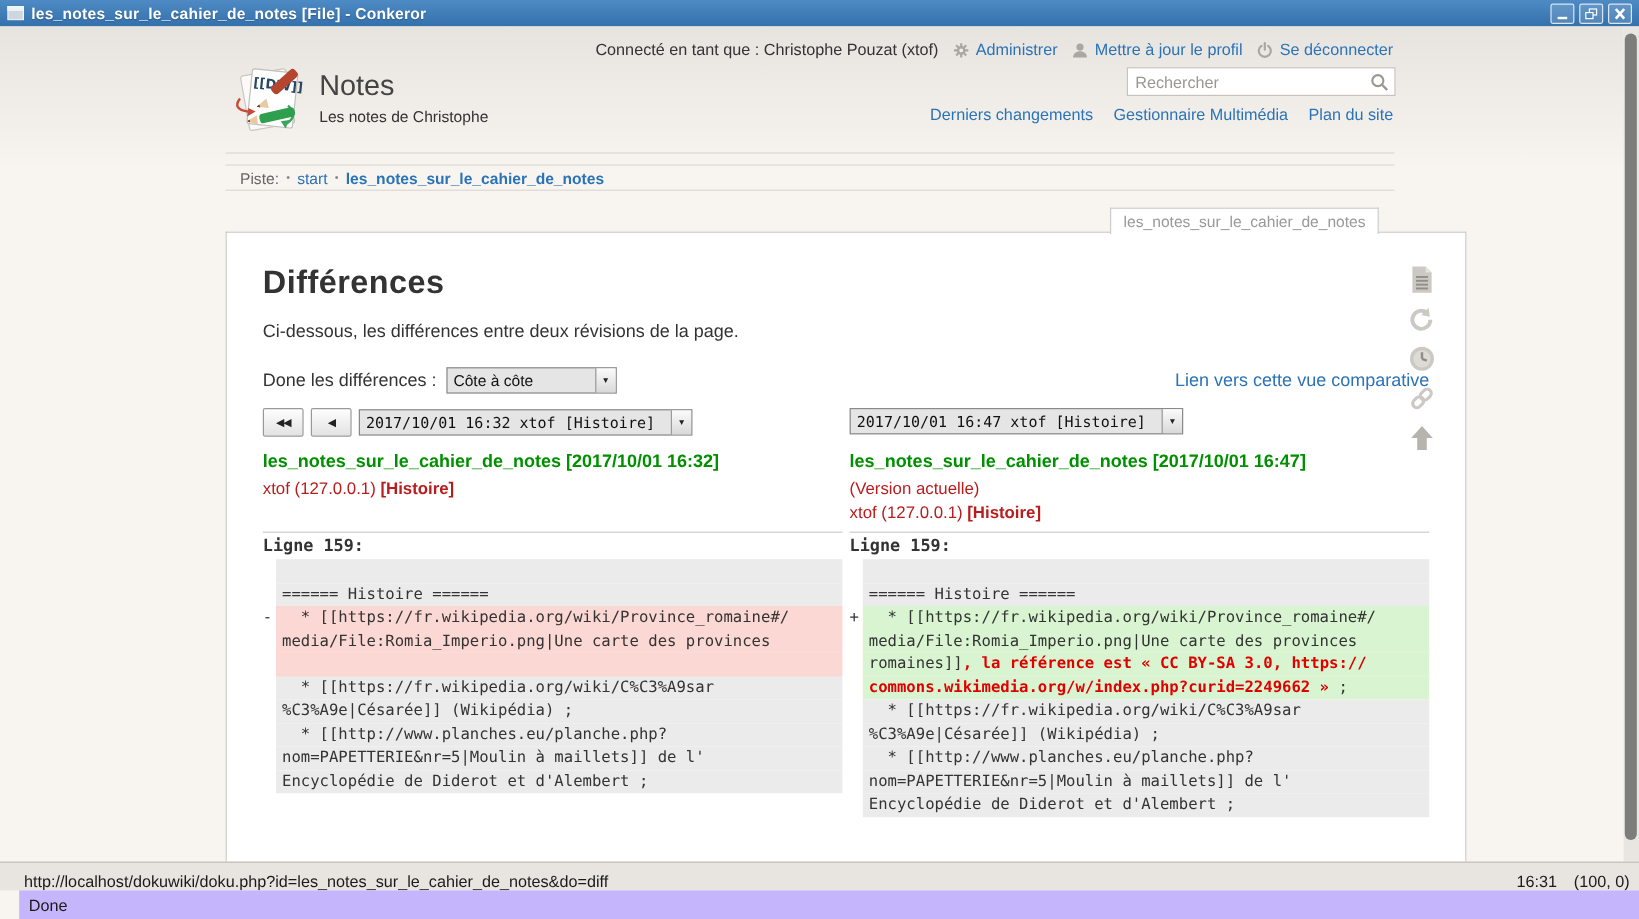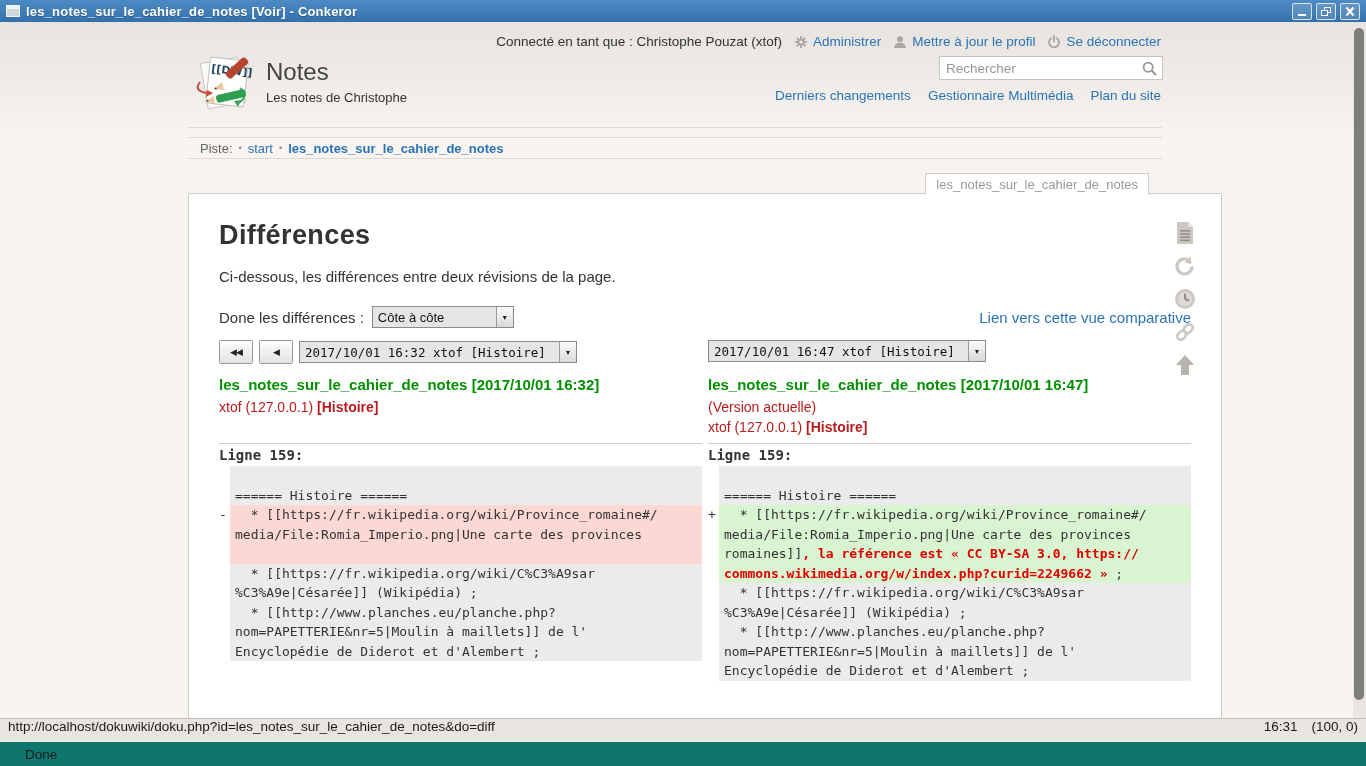--- a/index.html
+++ b/index.html
@@ -93,35 +93,35 @@
   .txt.add{background:#d9f4d1;}
   .dstrong{color:#e00000;font-weight:bold;}
   
   .page-tools{position:absolute;left:1172px;top:198px;display:flex;flex-direction:column;gap:7px;}
   .ptool{width:26px;height:26px;display:flex;align-items:center;justify-content:center;}
   
   .scrollbar{position:absolute;top:22px;right:0;width:13px;height:696px;background:#e9e6e2;}
   .sthumb{position:absolute;top:6px;left:1px;width:10px;height:672px;background:#7d7d7b;border-radius:5px;}
   
   .modeline{position:absolute;left:0;right:0;bottom:24px;height:23px;background:#e8e5e1;
-    border-top:1px solid #c2beba;display:flex;align-items:flex-start;font-size:13.5px;color:#1a1a1a;}
+    border-top:1px solid #c2beba;display:flex;align-items:flex-end;font-size:13.5px;color:#1a1a1a;padding-left:12px;}
   .modeline .url{flex:1;padding-left:8px;white-space:nowrap;overflow:hidden;}
   .modeline .right{display:flex;gap:14px;padding-right:8px;}
-  .echo{position:absolute;left:0;right:0;bottom:0;height:24px;background:#0f766e;
-    display:flex;align-items:center;font-size:13.5px;color:#1a1a1a;padding-left:25px;box-sizing:border-box;}
+  .echo{position:absolute;left:16px;right:0;bottom:0;height:24px;background:#c4b5fd;
+    display:flex;align-items:center;font-size:13.5px;color:#1a1a1a;padding-left:8px;box-sizing:border-box;}
 </style>
 </head>
 <body>
 
 <div class="titlebar">
   <svg class="win-icon" viewBox="0 0 14 12">
     <rect x="0.5" y="0.5" width="13" height="11" fill="#cfd6df" stroke="#f2f5f9"></rect>
     <rect x="0.5" y="0.5" width="13" height="3" fill="#eef2f7" stroke="#f2f5f9"></rect>
   </svg>
-  <span class="win-title">les_notes_sur_le_cahier_de_notes [Voir] - Conkeror</span>
+  <span class="win-title">les_notes_sur_le_cahier_de_notes [File] - Conkeror</span>
   <span class="win-buttons">
     <span class="win-btn">
       <svg width="12" height="11" viewBox="0 0 12 11">
           <rect x="2" y="8" width="8" height="2" fill="#fff"></rect>
         </svg>
     </span>
     <span class="win-btn">
       <svg width="12" height="11" viewBox="0 0 12 11">
         <rect x="4.5" y="1.5" width="6" height="5" fill="none" stroke="#fff"></rect>
         <rect x="1.5" y="4.5" width="6" height="5" fill="#4d89c2" stroke="#fff"></rect>

